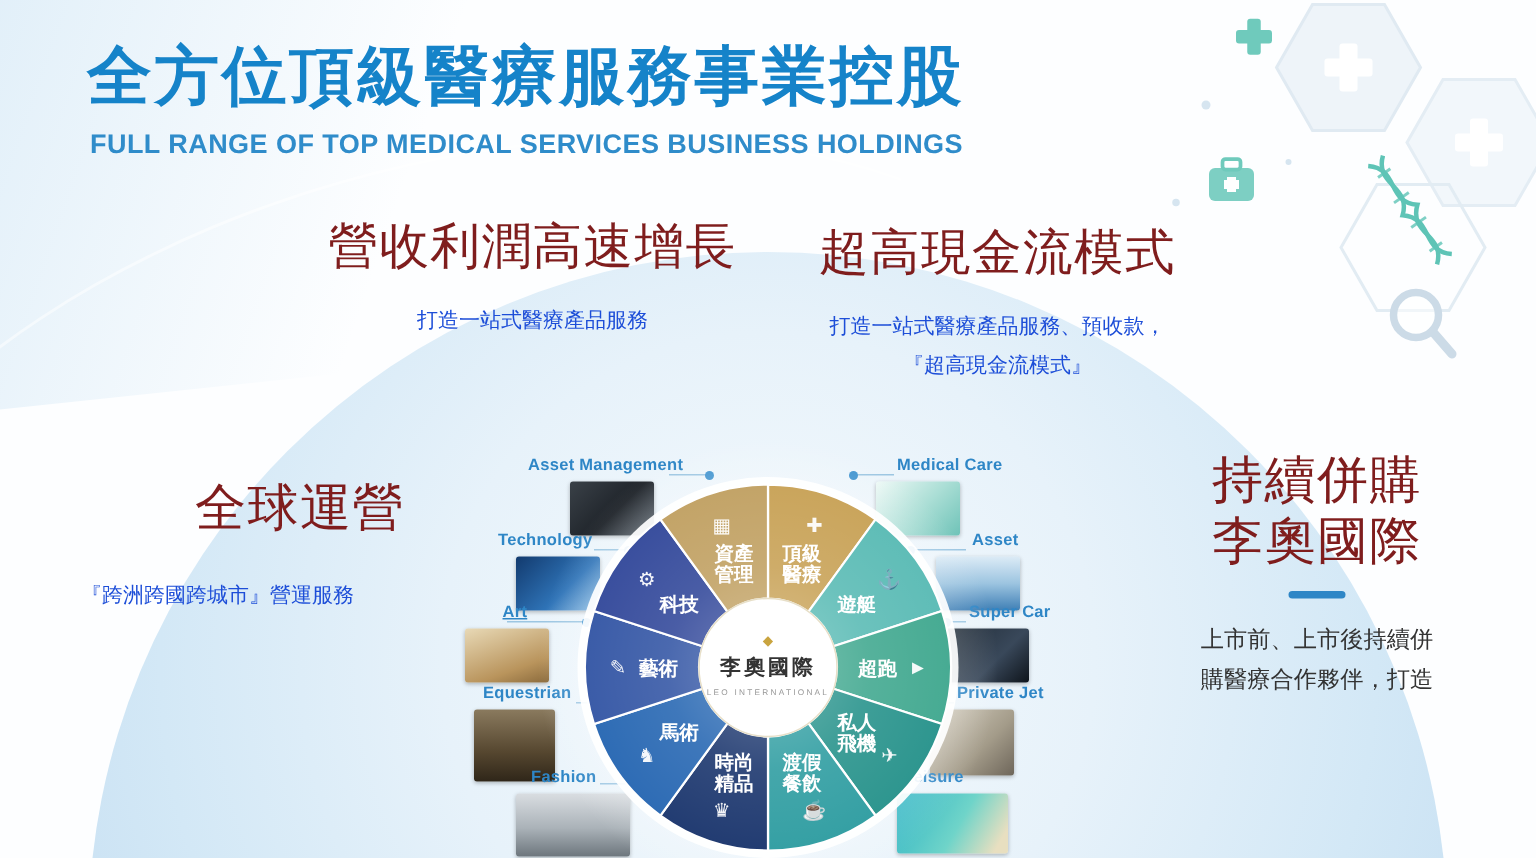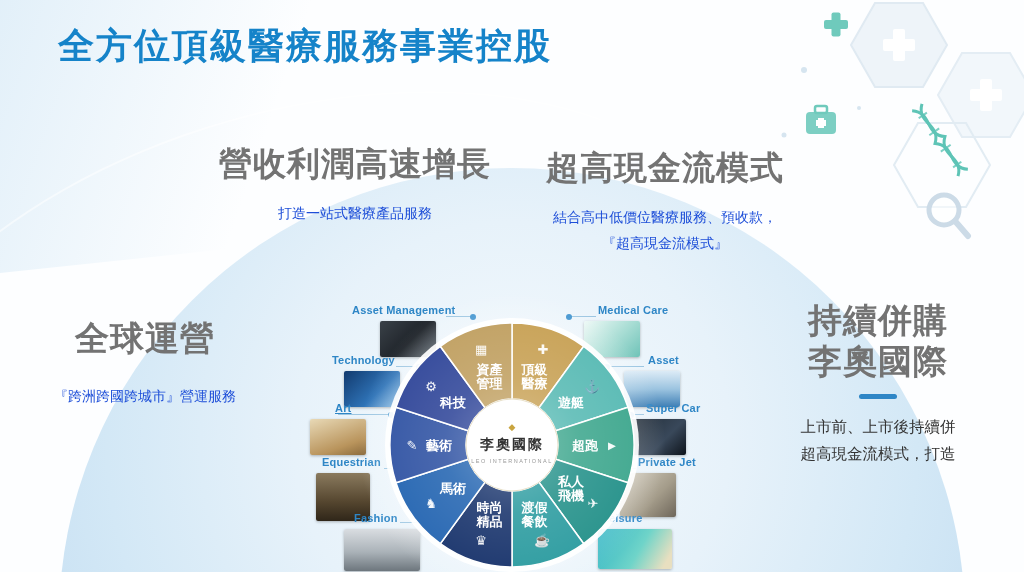--- a/index.html
+++ b/index.html
@@ -8,32 +8,32 @@
   .streak{position:absolute;left:-90px;top:-70px;width:600px;height:320px;
           background:linear-gradient(115deg,rgba(185,218,240,.55),rgba(255,255,255,0) 60%);
           transform:rotate(-6deg);}
   .dome{position:absolute;left:59px;top:168px;width:906px;height:906px;border-radius:50%;
         background:radial-gradient(circle at 50% 30%,#f5fafd 0%,#e7f2fa 28%,#d3e8f6 52%,#bfdaf0 78%,#afd2ec 100%);}
   .arc{position:absolute;left:-160px;top:110px;width:920px;height:540px;border-radius:50%;
        border:2px solid transparent;border-top-color:rgba(255,255,255,.5);transform:rotate(-16deg);}
   .glow{position:absolute;left:357px;top:290px;width:310px;height:310px;border-radius:50%;
         background:radial-gradient(circle,rgba(255,255,255,.95) 0%,rgba(255,255,255,0) 70%);}
 
-  .title{position:absolute;left:58px;top:22px;font-size:36px;font-weight:bold;color:#1583c9;
+  .title{position:absolute;left:58px;top:22px;font-size:43px;font-weight:bold;color:#1583c9;
          letter-spacing:2px;white-space:nowrap;}
   .subtitle{position:absolute;left:60px;top:86px;font-size:18px;font-weight:bold;color:#2f8cca;
             letter-spacing:.3px;white-space:nowrap;}
 
   .sec{position:absolute;text-align:center;}
-  .sec-title{font-size:33px;font-weight:bold;color:#737373;letter-spacing:1px;}
+  .sec-title{font-size:33px;font-weight:normal;color:#7f1d1d;letter-spacing:1px;}
   .sec-body{margin-top:14px;font-size:14px;color:#1d4ed8;line-height:1.85;}
   #sec-growth{left:185px;top:142px;width:340px;}
   #sec-cashflow{left:495px;top:146px;width:340px;}
   #sec-global{left:20px;top:316px;width:250px;}
-  #sec-global .sec-title{font-size:34px;}
+  #sec-global .sec-title{font-size:34px;text-align:right;}
   #sec-global .sec-body{margin-top:22px;}
   #sec-ma{left:778px;top:300px;width:200px;}
   #sec-ma .sec-title{font-size:34px;line-height:1.2;}
   .divider{width:38px;height:5px;background:#2e86c6;border-radius:3px;margin:12px auto 8px;}
   #sec-ma .sec-body{font-size:15.5px;line-height:1.8;color:#333;}
 
   .wheel{position:absolute;left:382px;top:315px;width:260px;height:260px;}
 
   .callout{position:absolute;}
   .clabel{font-size:11px;font-weight:bold;color:#2e86c6;letter-spacing:.2px;white-space:nowrap;
@@ -109,50 +109,51 @@
       <line x1="-5" y1="30" x2="5" y2="30" stroke-width="2" opacity="0.8"></line>
     </g>
     <circle cx="250" cy="210" r="15" fill="rgba(255,255,255,0.5)" stroke="#ccdbe7" stroke-width="5"></circle>
     <line x1="261" y1="221" x2="274" y2="236" stroke="#ccdbe7" stroke-width="6" stroke-linecap="round"></line>
     <circle cx="110" cy="70" r="3" fill="#d6e5f0"></circle>
     <circle cx="90" cy="135" r="2.5" fill="#d6e5f0"></circle>
     <circle cx="165" cy="108" r="2" fill="#d6e5f0"></circle>
   </svg>
 
   <div class="title">全方位頂級醫療服務事業控股</div>
+  <div class="subtitle">FULL RANGE OF TOP MEDICAL SERVICES BUSINESS HOLDINGS</div>
 
   <div class="sec" id="sec-growth">
     <div class="sec-title">營收利潤高速增長</div>
     <div class="sec-body">
       <div>打造一站式醫療產品服務</div>
     </div>
   </div>
 
   <div class="sec" id="sec-cashflow">
     <div class="sec-title">超高現金流模式</div>
     <div class="sec-body">
-      <div>結合高中低價位醫療服務、預收款，</div>
+      <div>打造一站式醫療產品服務、預收款，</div>
       <div>『超高現金流模式』</div>
     </div>
   </div>
 
   <div class="sec" id="sec-global">
     <div class="sec-title">全球運營</div>
     <div class="sec-body">
       <div>『跨洲跨國跨城市』營運服務</div>
     </div>
   </div>
 
   <div class="sec" id="sec-ma">
     <div class="sec-title">持續併購</div>
     <div class="sec-title">李奧國際</div>
     <div class="divider"></div>
     <div class="sec-body">
       <div>上市前、上市後持續併</div>
-      <div>超高現金流模式，打造</div>
+      <div>購醫療合作夥伴，打造</div>
     </div>
   </div>
 
   <div class="callout" id="co-asset">
     <div class="clabel">Asset Management</div>
     <div class="thumb t-asset"></div>
   </div>
   <div class="callout" id="co-tech">
     <div class="clabel">Technology</div>
     <div class="thumb t-tech"></div>

